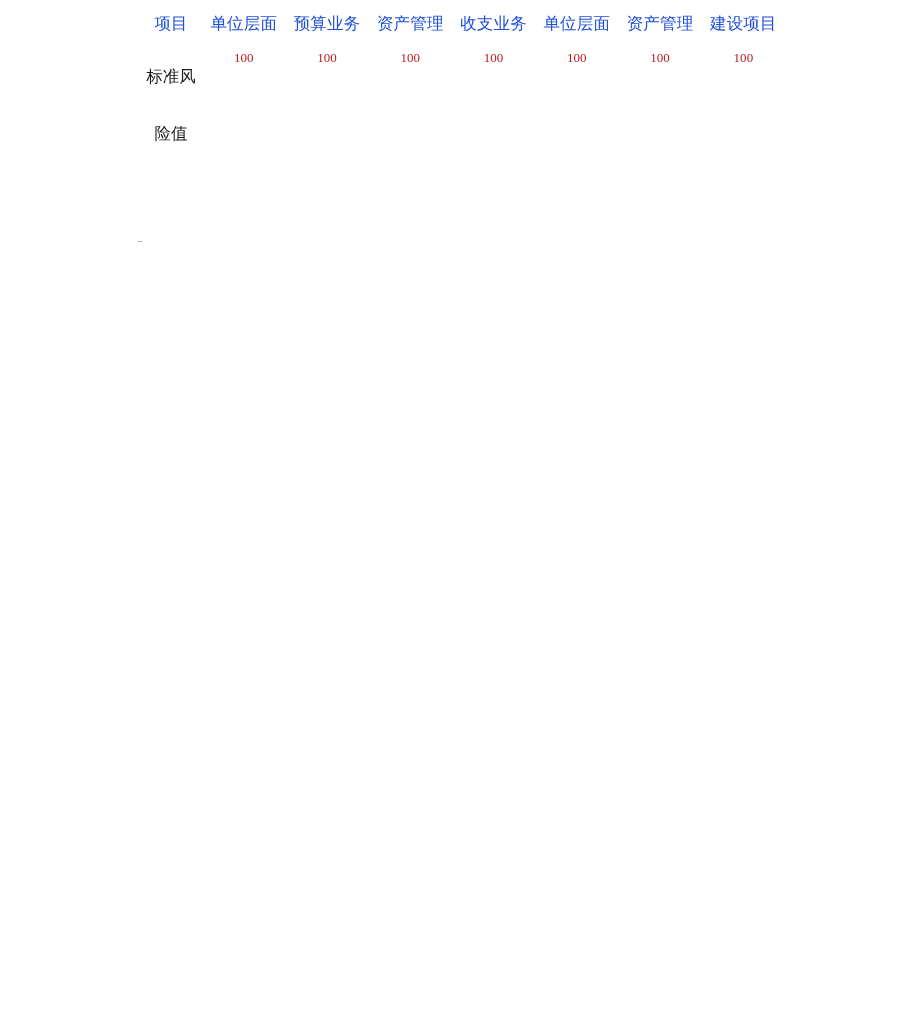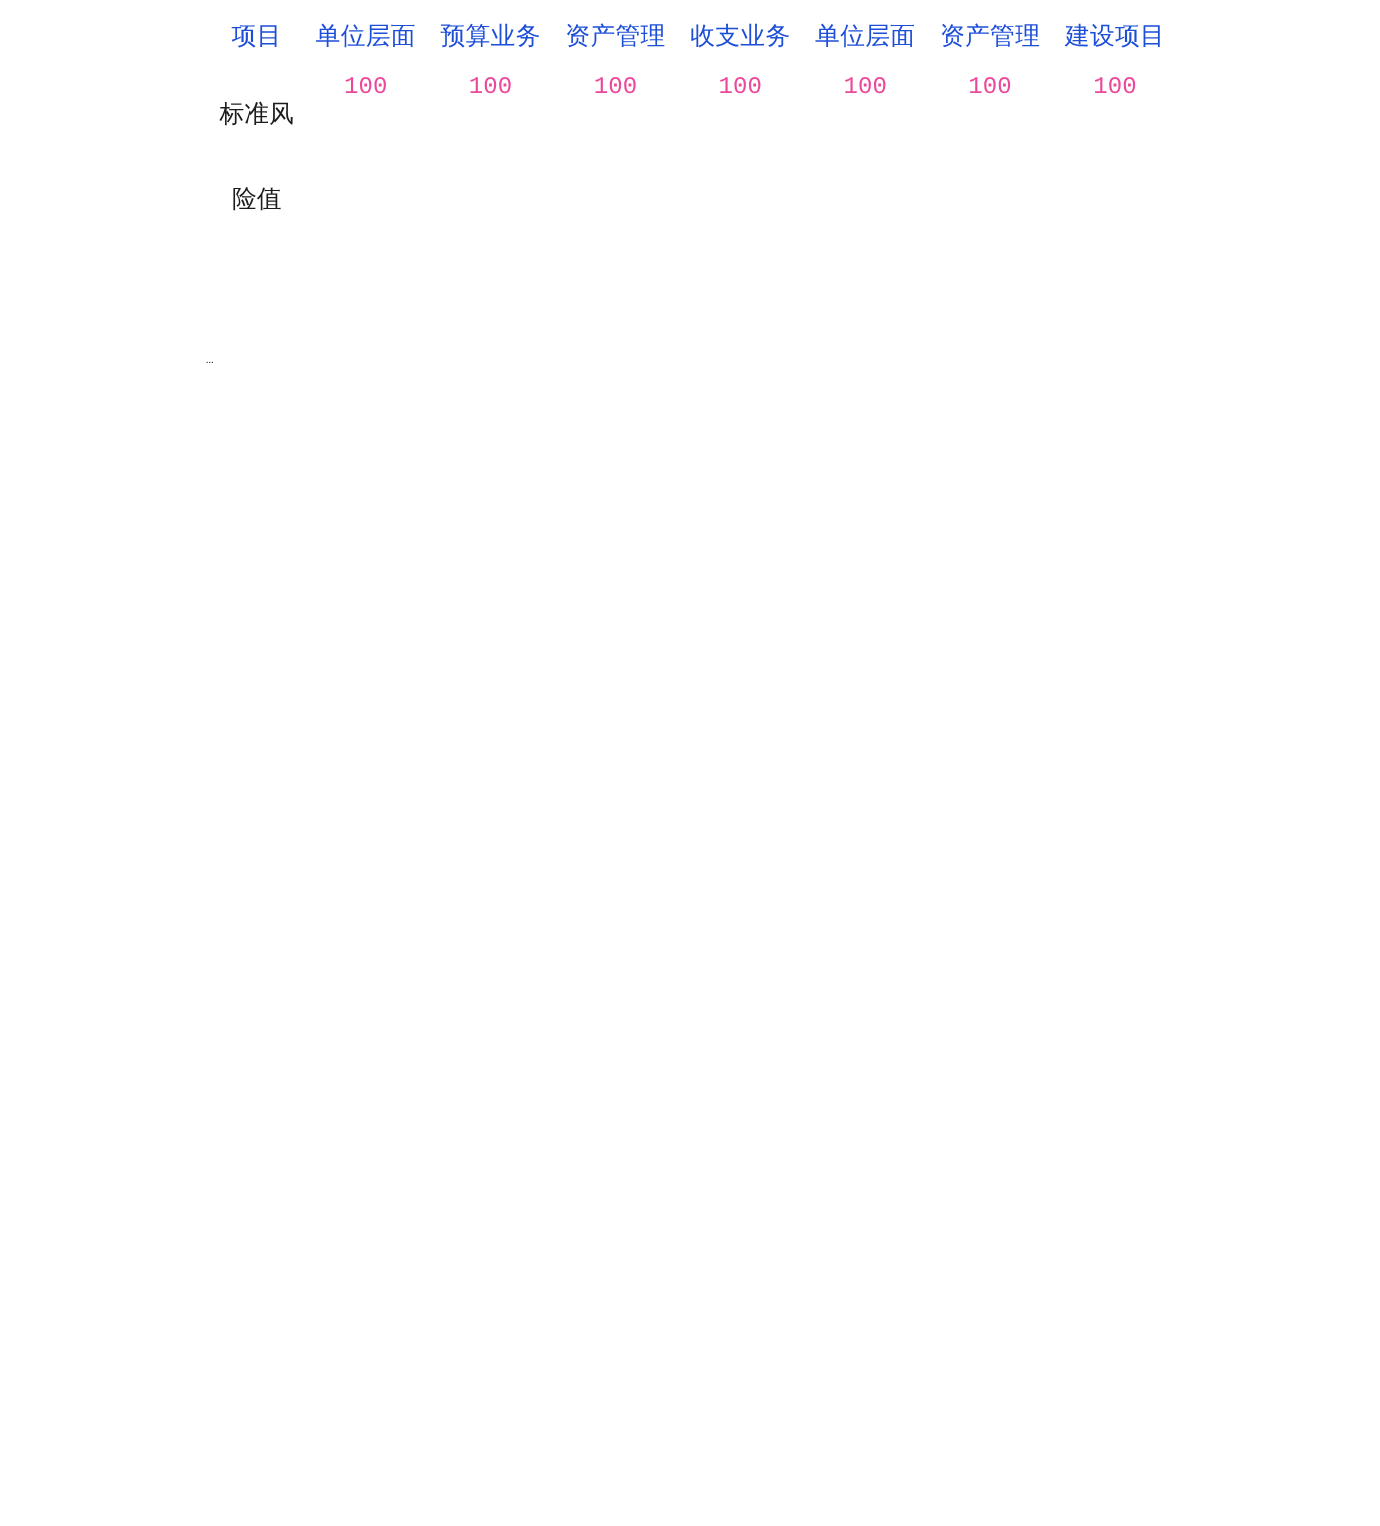--- a/index.html
+++ b/index.html
@@ -72,24 +72,24 @@
     line-height: 57px;
     color: #1c1c1c;
     white-space: normal;
     word-break: break-all;
     vertical-align: top;
     padding-top: 112px;
   }
 
   
   .num-cell {
-    font-family: Liberation Mono, monospace;
-    font-size: 16px;
+    font-family: Liberation Serif, serif;
+    font-size: 13px;
     line-height: 20px;
-    color: #ec4899;
+    color: #b91c1c;
     vertical-align: top;
     padding-top: 136px;
     letter-spacing: 0.1px;
   }
 
   
   .artifact-mark {
     position: absolute;
     left: 137px;
     top: 241px;

